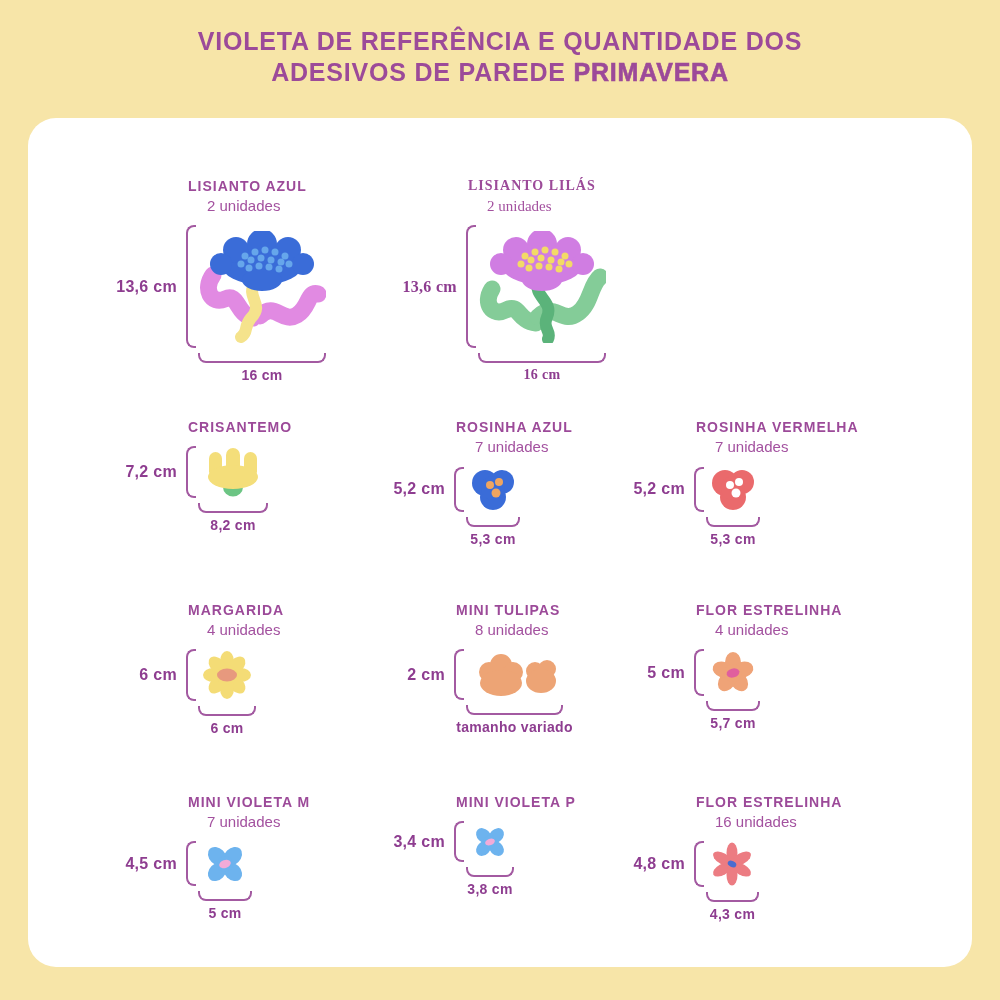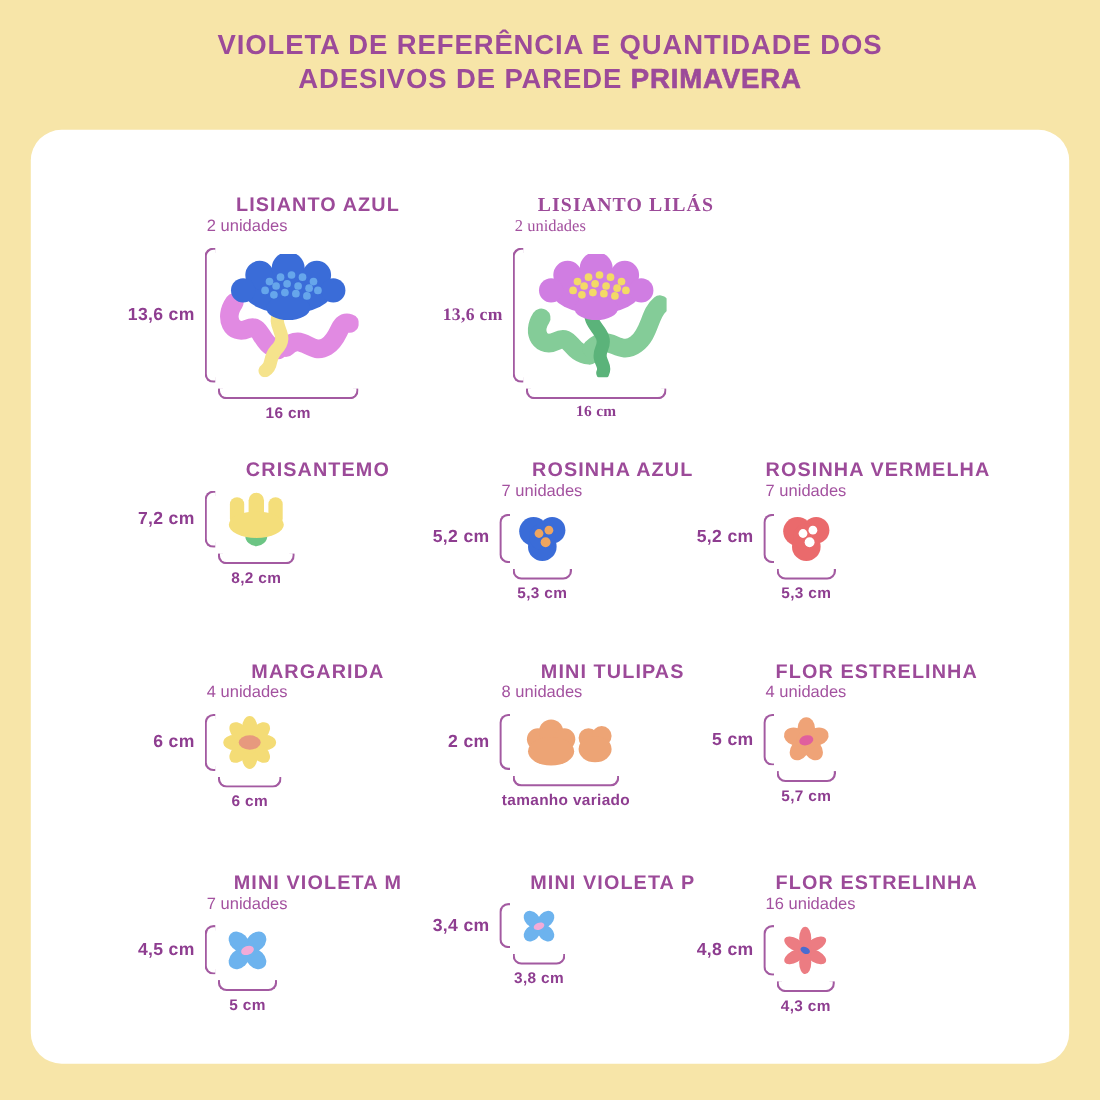--- a/index.html
+++ b/index.html
@@ -18,25 +18,25 @@
     text-align:center; color:var(--accent);
     font-size:25px; line-height:31px; font-weight:700; letter-spacing:0.8px;
   }
   .page-title .hl{ -webkit-text-stroke:0.6px currentColor; }
   .card{
     position:absolute; left:28px; top:118px; width:944px; height:849px;
     background:var(--card); border-radius:28px;
   }
   .item{ position:absolute; width:260px; }
   .hdr .name{
-    color:var(--accent); font-weight:700; font-size:18px; line-height:20px;
-    letter-spacing:1px; margin-left:58px; white-space:nowrap;text-align:center;
+    color:var(--accent); font-weight:700; font-size:14px; line-height:20px;
+    letter-spacing:1px; margin-left:58px; white-space:nowrap;
   }
   .hdr .qty{
-    color:var(--qty); font-size:15px; line-height:20px; margin-left:58px;
+    color:var(--qty); font-size:15px; line-height:20px; margin-left:77px;
   }
   .fig{ display:grid; margin-top:9px; }
   .hlabel{
     grid-column:1; grid-row:1; align-self:center; justify-self:end;
     color:var(--meas); font-weight:700; font-size:16px; letter-spacing:0.3px;
     white-space:nowrap; padding-right:5px;
   }
   .vbracket{
     grid-column:2; grid-row:1; align-self:center; justify-self:start;
     width:10px; margin-left:4px;

